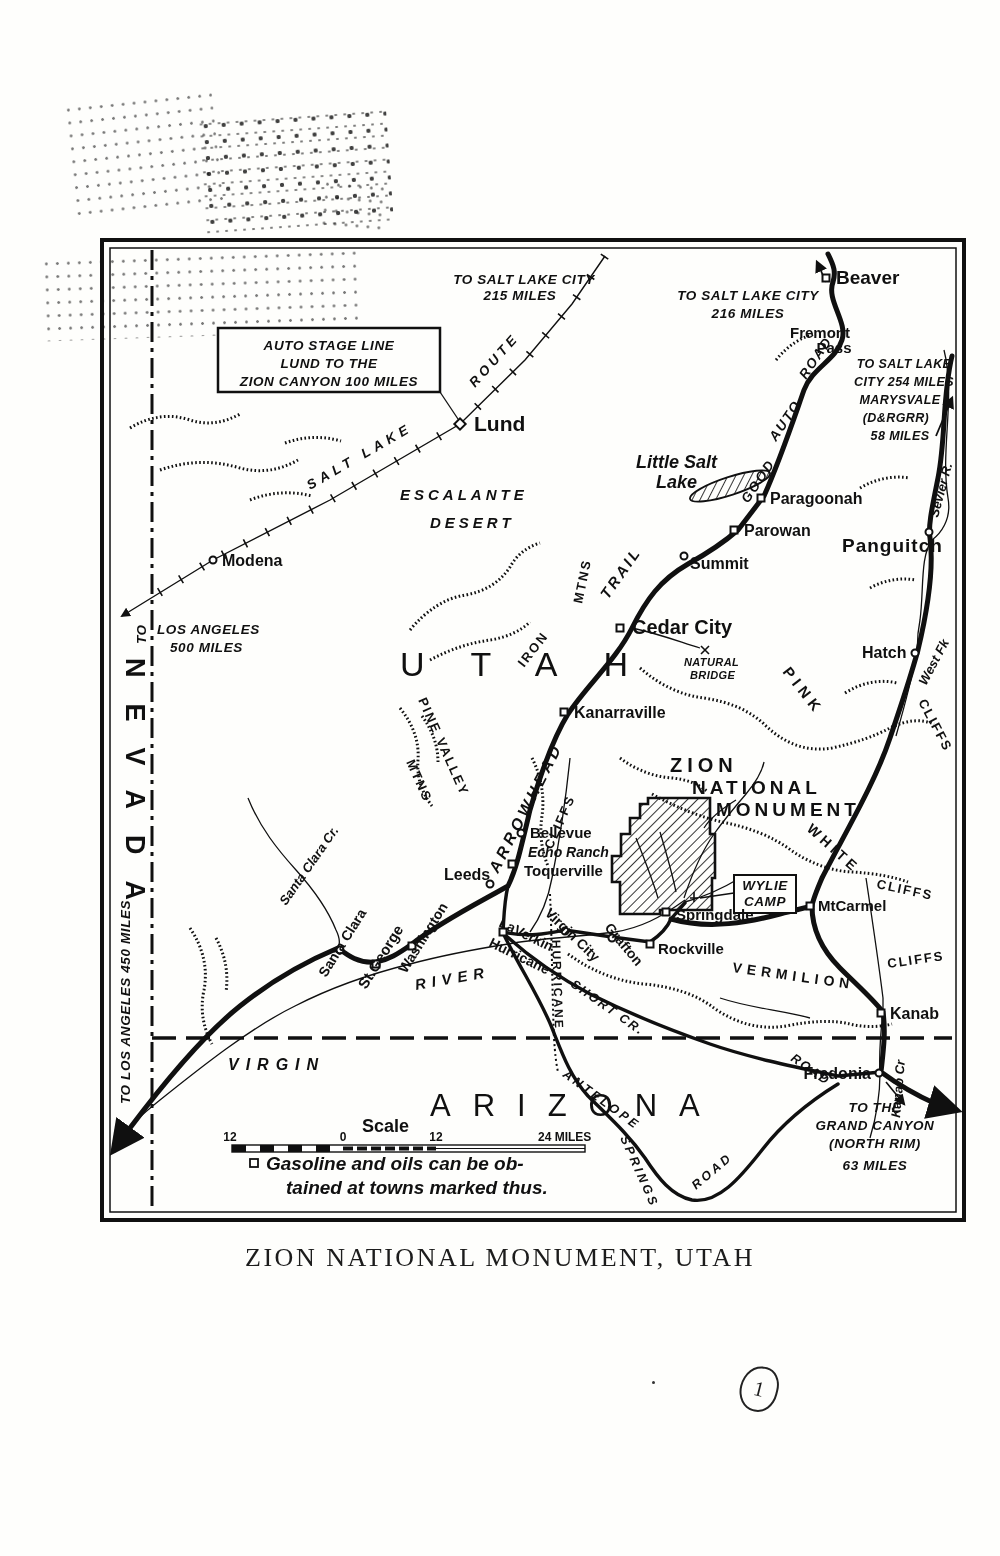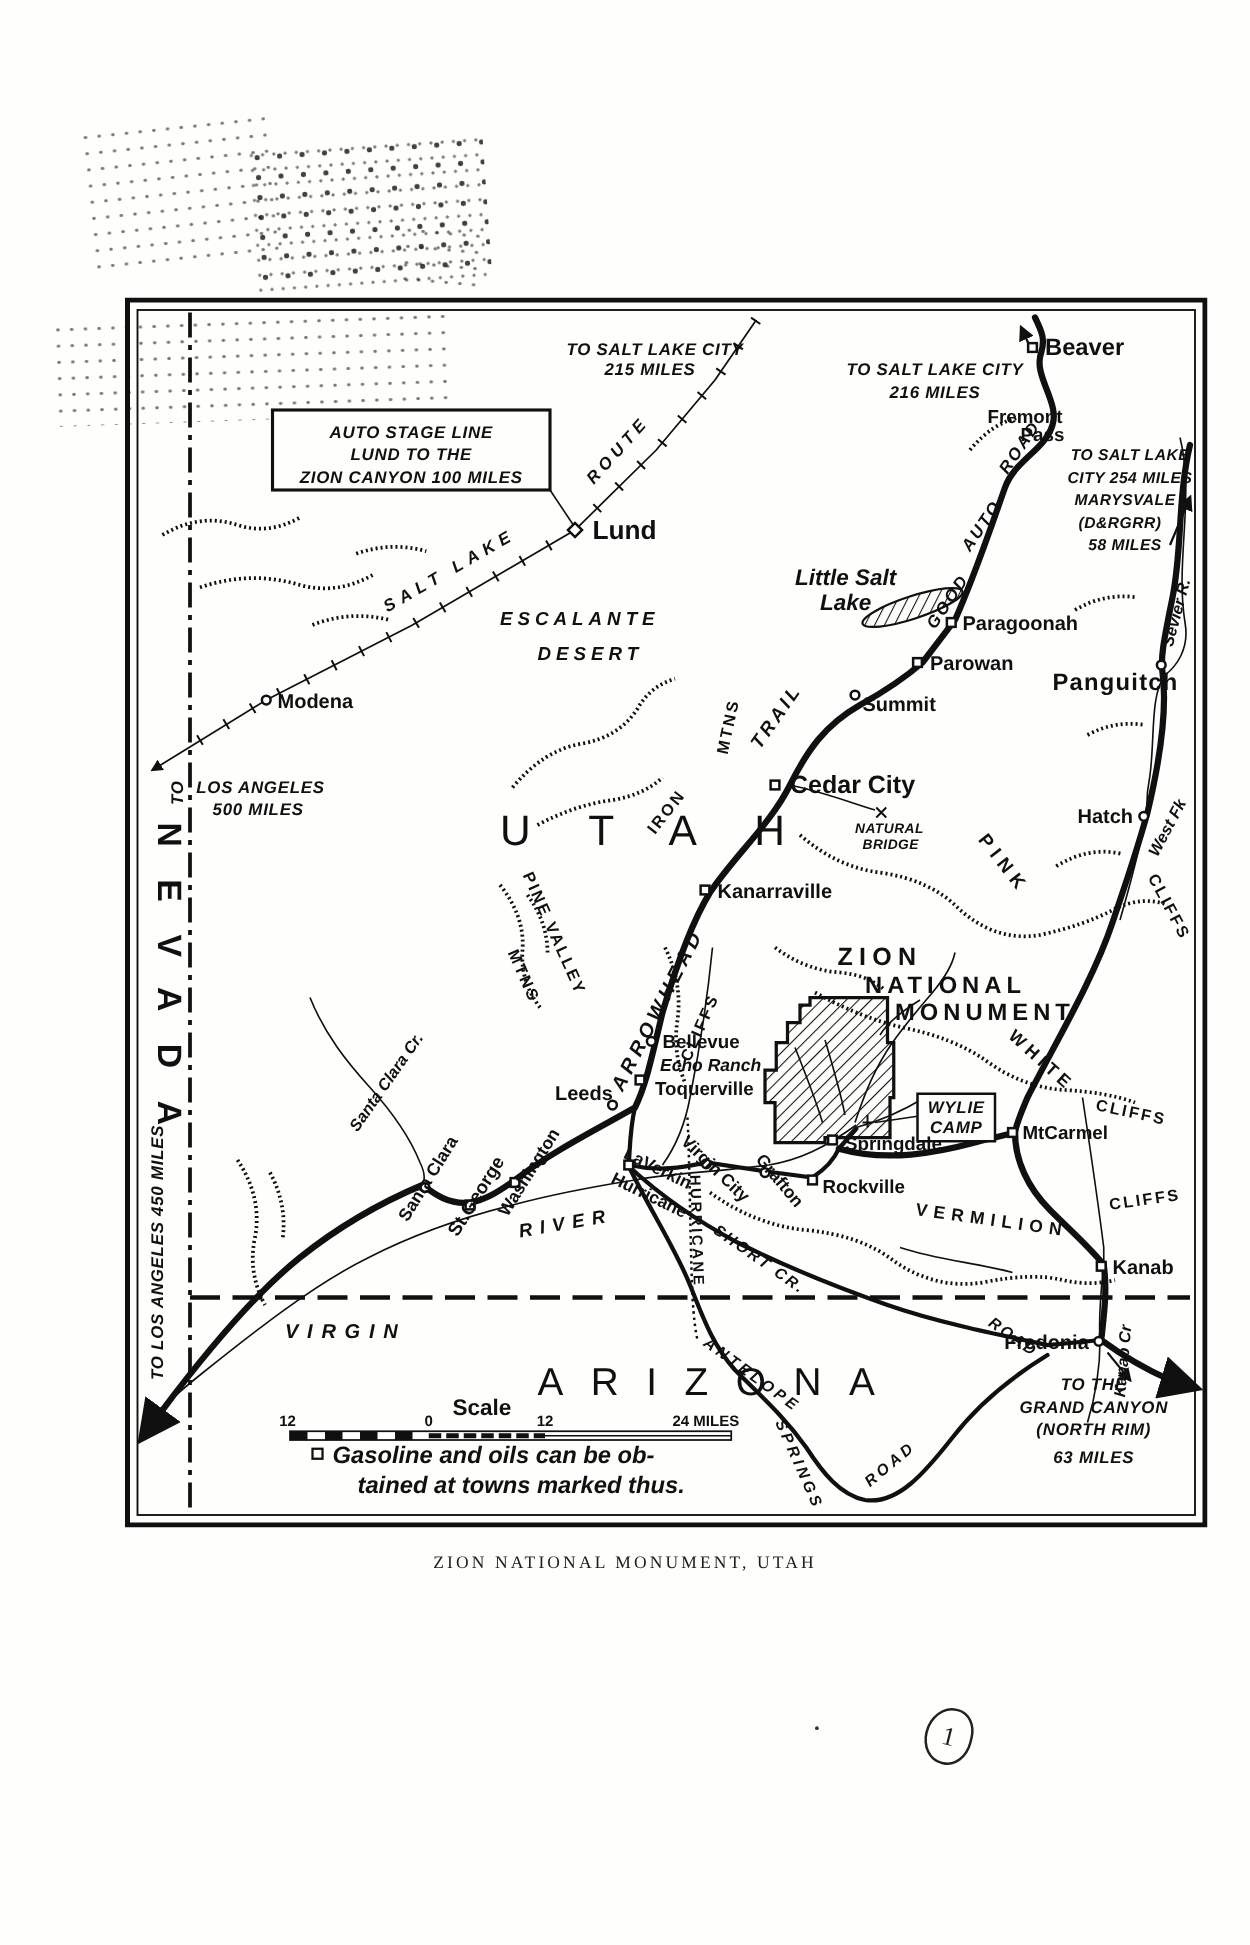--- a/index.html
+++ b/index.html
@@ -34,21 +34,21 @@
   .road-sec{stroke-width:3.4;stroke-linecap:round;}
   .rail{stroke-width:1.4;}
   .rail-ticks{stroke-width:9;stroke-dasharray:1.6 23;}
   .stream{stroke-width:1.3;}
   .hach{stroke-width:3;stroke-dasharray:1.6 2.4;}
   .dotl{stroke-width:2;stroke-dasharray:2 3;}
   .stateline-v{stroke-width:3;stroke-dasharray:20 6 4 6;}
   .stateline-h{stroke-width:3.5;stroke-dasharray:24 10;}
   .marker{fill:#fff;stroke:#101010;stroke-width:2;}
   .caption{position:absolute;left:0;right:0;top:1243px;text-align:center;
-           font-family:"Liberation Serif",serif;font-size:14px;letter-spacing:2.5px;color:#1c1c1c;}
+           font-family:"Liberation Serif",serif;font-size:26px;letter-spacing:2.5px;color:#1c1c1c;}
   .pagenum{position:absolute;left:740px;top:1366px;width:34px;height:42px;border:2.5px solid #222;
            border-radius:55% 45% 50% 50%;transform:rotate(14deg);display:flex;align-items:center;
            justify-content:center;font-family:"Liberation Serif",serif;font-size:21px;color:#1c1c1c;}
   .tinydot{position:absolute;width:3px;height:3px;background:#333;border-radius:50%;}
 </style>
 </head>
 <body>
 
 <div class="page">
 

